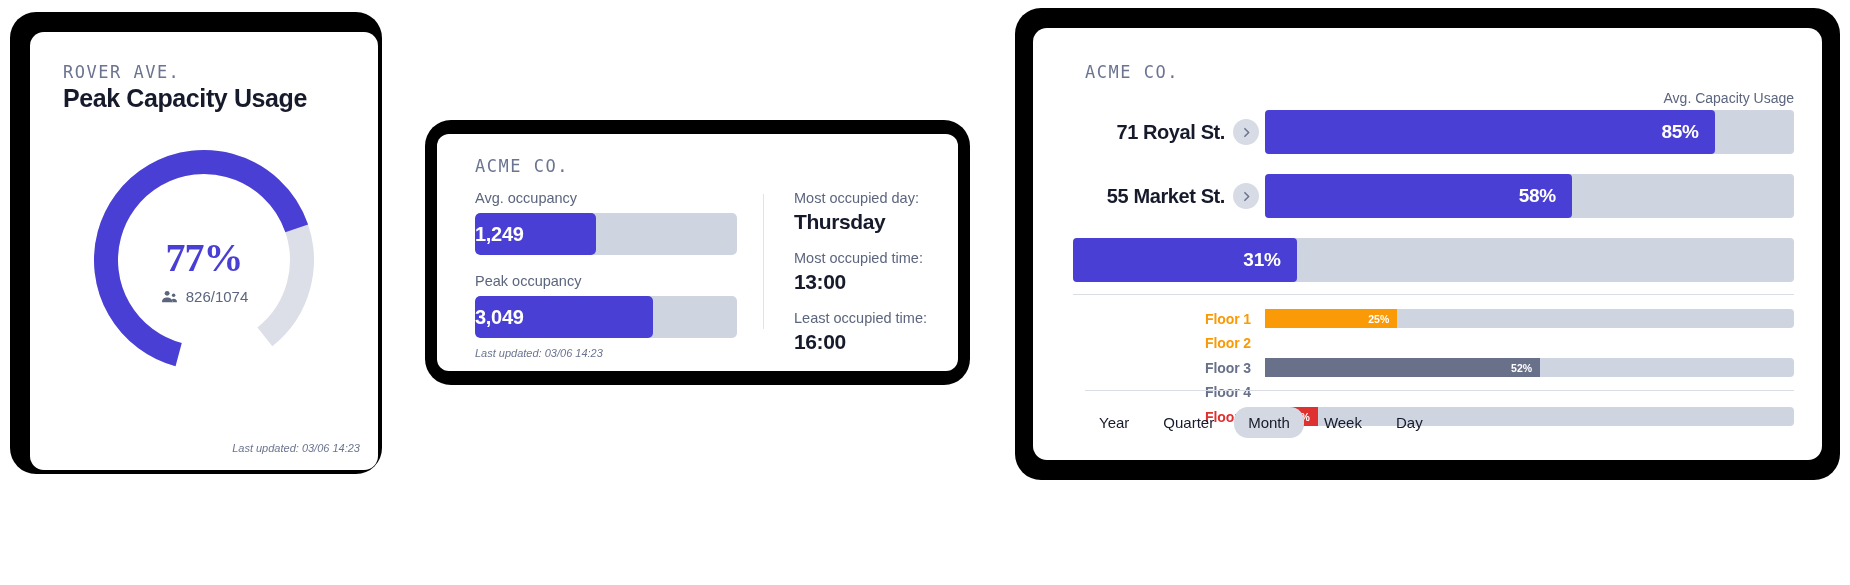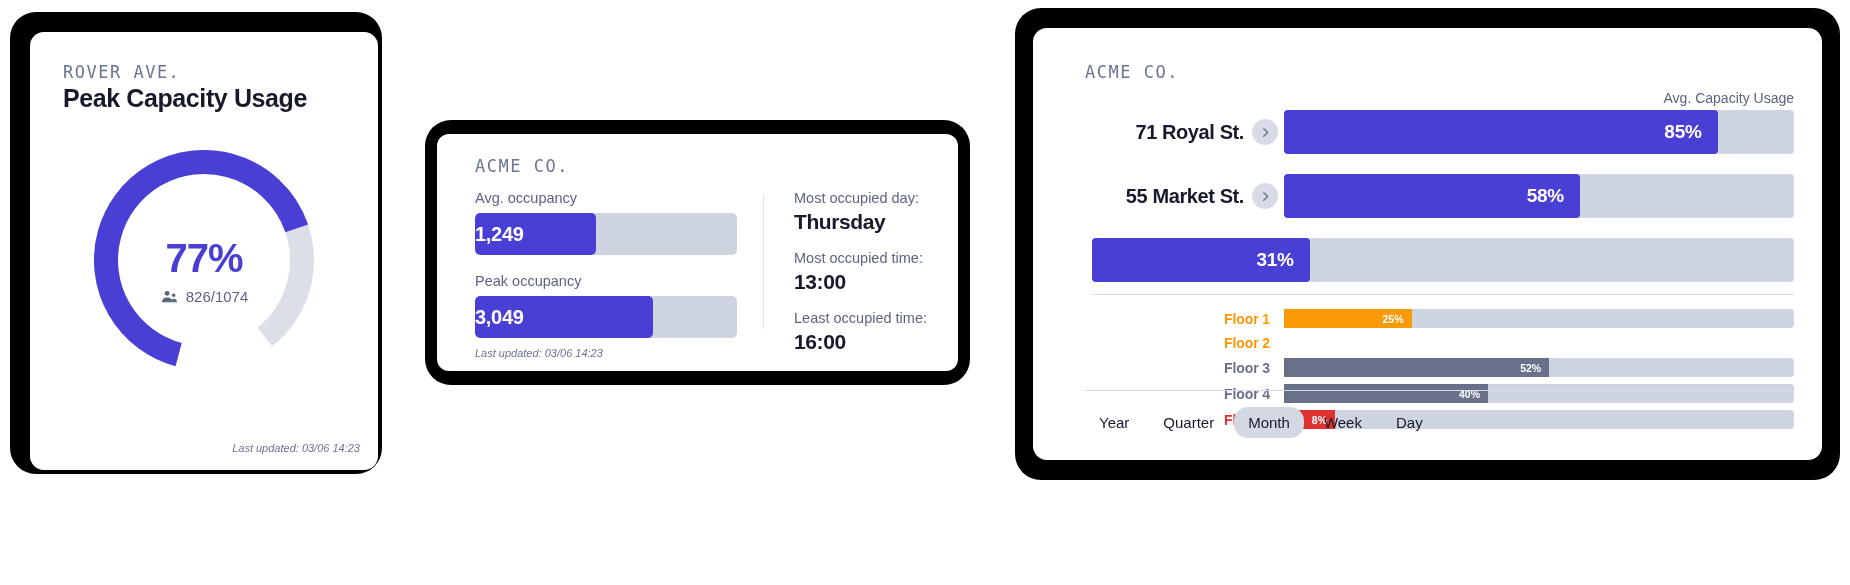--- a/index.html
+++ b/index.html
@@ -70,20 +70,21 @@
   .gauge-wrap svg { display: block; }
   .gauge-center {
     position: absolute;
     left: 0; right: 0; top: 96px;
     text-align: center;
   }
   .gauge-pct {
     font-size: 40px; font-weight: bold;
     color: #4a3fd4; letter-spacing: -1px;
     line-height: 1;
+    font-family: Liberation Serif, serif;
   }
   .gauge-sub {
     margin-top: 9px;
     font-size: 15px; color: #5c657e;
     display: flex; align-items: center; justify-content: center; gap: 7px;
   }
   .gauge-sub svg { display:block; }
 
   .c1-footer {
     position: absolute; right: 18px; bottom: 16px;
@@ -137,21 +138,21 @@
   
   #device-3 { left: 1015px; top: 8px; width: 825px; height: 472px; }
   #screen-3 { left: 18px; top: 20px; width: 789px; height: 432px; border-radius: 14px; }
 
   .c3-head { position: absolute; left: 52px; top: 34px; }
   .c3-legend {
     position: absolute; right: 28px; top: 62px;
     font-size: 14px; color: #5c657e;
   }
 
-  .c3-rows { position: absolute; left: 59px; right: 28px; top: 82px; }
+  .c3-rows { position: absolute; left: 40px; right: 28px; top: 82px; }
 
   .brow {
     display: flex; align-items: center;
     margin-bottom: 20px;
   }
   .brow-name {
     width: 192px;
     display: flex; align-items: center; gap: 8px;
     justify-content: flex-end;
     padding-right: 6px;
@@ -390,25 +391,20 @@
           <div class="frow-name" style="color:#69718a">Floor 3</div>
           <div class="frow-track">
             <div class="frow-fill" style="width:52%;background:#69718a">
               <span>52%</span>
             </div>
           </div>
         </div>
 
         <div class="frow">
           <div class="frow-name" style="color:#69718a">Floor 4</div>
-          <div class="frow-track">
-            <div class="frow-fill" style="width:40%;background:#69718a">
-              <span>40%</span>
-            </div>
-          </div>
         </div>
 
         <div class="frow">
           <div class="frow-name" style="color:#e03131">Floor 5</div>
           <div class="frow-track">
             <div class="frow-fill" style="width:10%;background:#e03131">
               <span>8%</span>
             </div>
           </div>
         </div>

